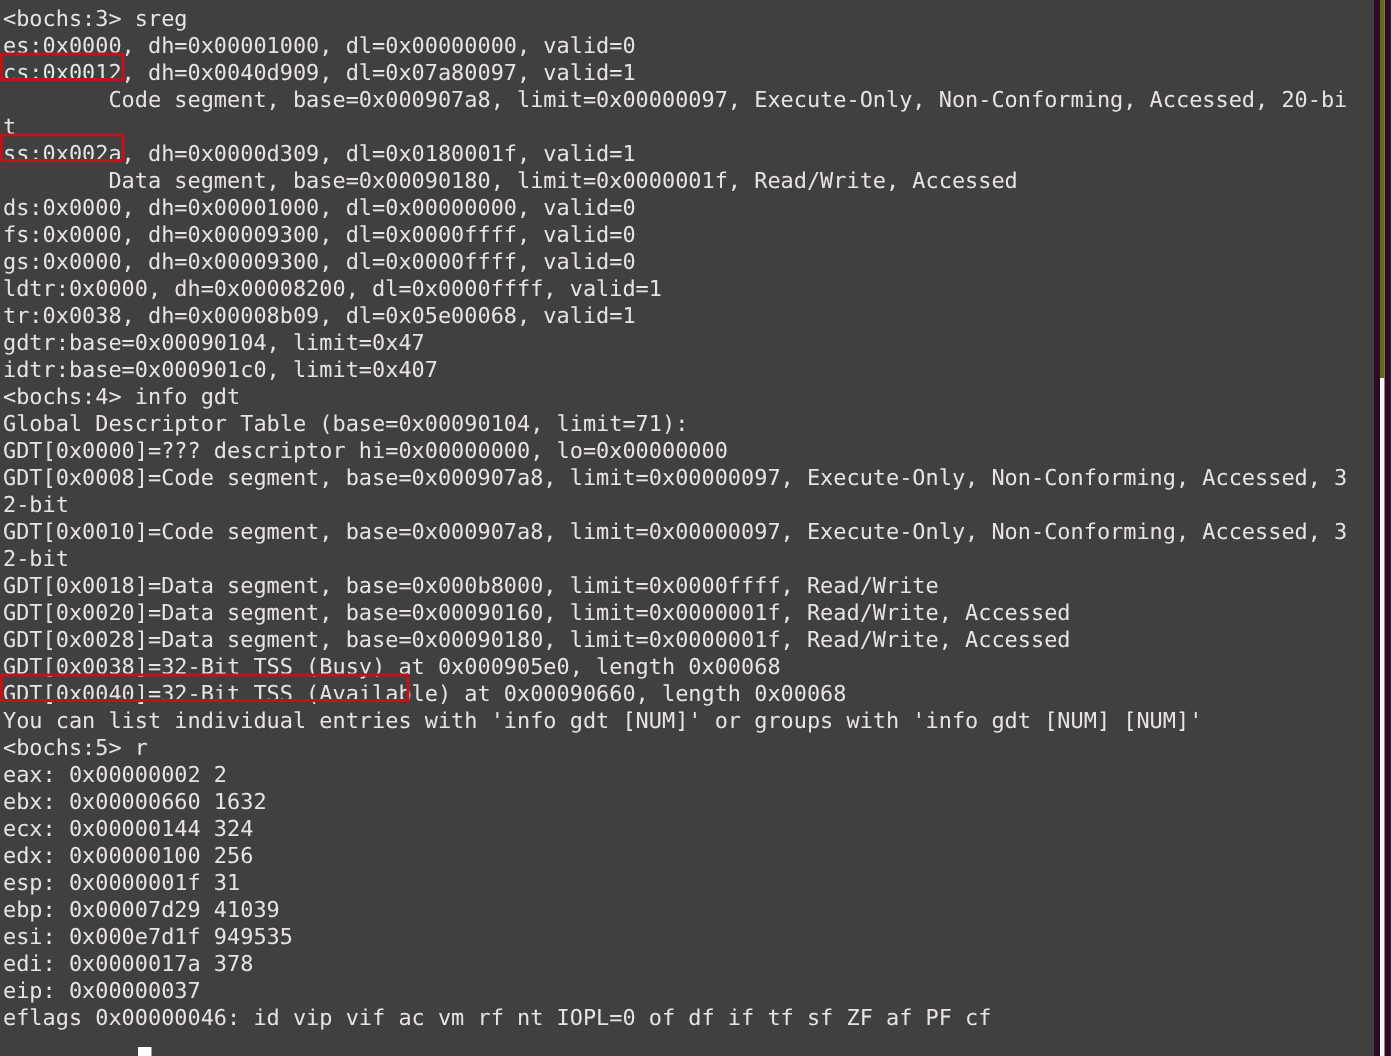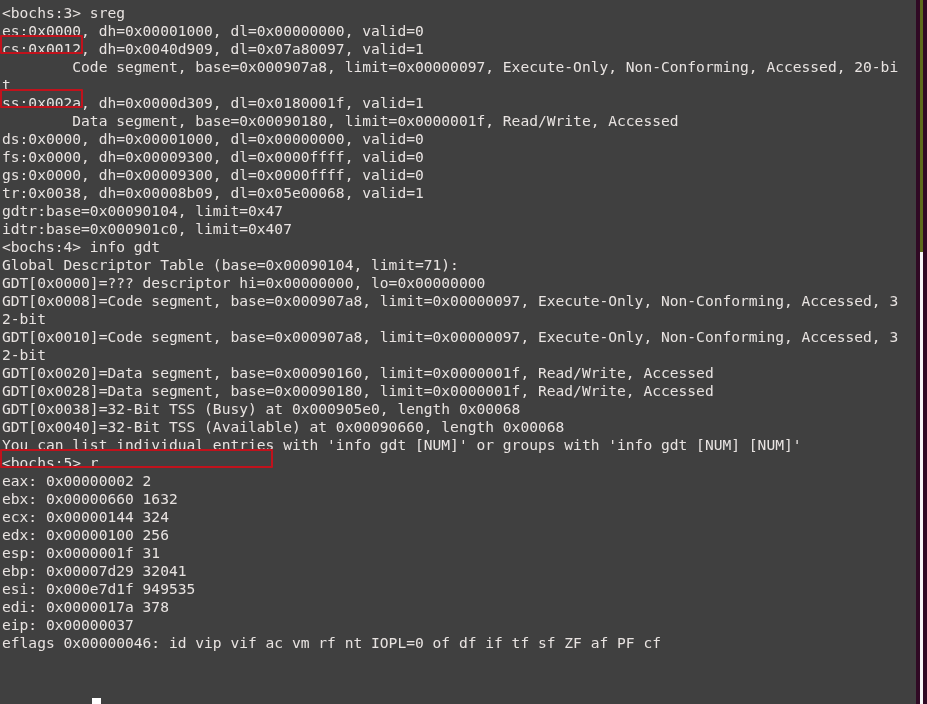--- a/index.html
+++ b/index.html
@@ -100,42 +100,44 @@
       <span class="line">&lt;bochs:3&gt; sreg</span>
       <span class="line">es:0x0000, dh=0x00001000, dl=0x00000000, valid=0</span>
       <span class="line">cs:0x0012, dh=0x0040d909, dl=0x07a80097, valid=1</span>
       <span class="line">        Code segment, base=0x000907a8, limit=0x00000097, Execute-Only, Non-Conforming, Accessed, 20-bi</span>
       <span class="line">t</span>
       <span class="line">ss:0x002a, dh=0x0000d309, dl=0x0180001f, valid=1</span>
       <span class="line">        Data segment, base=0x00090180, limit=0x0000001f, Read/Write, Accessed</span>
       <span class="line">ds:0x0000, dh=0x00001000, dl=0x00000000, valid=0</span>
       <span class="line">fs:0x0000, dh=0x00009300, dl=0x0000ffff, valid=0</span>
       <span class="line">gs:0x0000, dh=0x00009300, dl=0x0000ffff, valid=0</span>
+      <span class="line">ldtr:0x0000, dh=0x00008200, dl=0x0000ffff, valid=1</span>
       <span class="line">tr:0x0038, dh=0x00008b09, dl=0x05e00068, valid=1</span>
       <span class="line">gdtr:base=0x00090104, limit=0x47</span>
       <span class="line">idtr:base=0x000901c0, limit=0x407</span>
       <span class="line">&lt;bochs:4&gt; info gdt</span>
       <span class="line">Global Descriptor Table (base=0x00090104, limit=71):</span>
       <span class="line">GDT[0x0000]=??? descriptor hi=0x00000000, lo=0x00000000</span>
       <span class="line">GDT[0x0008]=Code segment, base=0x000907a8, limit=0x00000097, Execute-Only, Non-Conforming, Accessed, 3</span>
       <span class="line">2-bit</span>
       <span class="line">GDT[0x0010]=Code segment, base=0x000907a8, limit=0x00000097, Execute-Only, Non-Conforming, Accessed, 3</span>
       <span class="line">2-bit</span>
+      <span class="line">GDT[0x0018]=Data segment, base=0x000b8000, limit=0x0000ffff, Read/Write</span>
       <span class="line">GDT[0x0020]=Data segment, base=0x00090160, limit=0x0000001f, Read/Write, Accessed</span>
       <span class="line">GDT[0x0028]=Data segment, base=0x00090180, limit=0x0000001f, Read/Write, Accessed</span>
       <span class="line">GDT[0x0038]=32-Bit TSS (Busy) at 0x000905e0, length 0x00068</span>
       <span class="line">GDT[0x0040]=32-Bit TSS (Available) at 0x00090660, length 0x00068</span>
       <span class="line">You can list individual entries with 'info gdt [NUM]' or groups with 'info gdt [NUM] [NUM]'</span>
       <span class="line">&lt;bochs:5&gt; r</span>
       <span class="line">eax: 0x00000002 2</span>
       <span class="line">ebx: 0x00000660 1632</span>
       <span class="line">ecx: 0x00000144 324</span>
       <span class="line">edx: 0x00000100 256</span>
       <span class="line">esp: 0x0000001f 31</span>
-      <span class="line">ebp: 0x00007d29 32041</span>
+      <span class="line">ebp: 0x00007d29 41039</span>
       <span class="line">esi: 0x000e7d1f 949535</span>
       <span class="line">edi: 0x0000017a 378</span>
       <span class="line">eip: 0x00000037</span>
       <span class="line">eflags 0x00000046: id vip vif ac vm rf nt IOPL=0 of df if tf sf ZF af PF cf</span>
     </div>
 
   <div id="annotations-layer">
       <div class="annot" style="left: 0px; top: 35px; width: 83px; height: 19px;"></div>
       <div class="annot" style="left: 0px; top: 89px; width: 83px; height: 19px;"></div>
       <div class="annot" style="left: 0px; top: 449px; width: 273px; height: 19px;"></div>

